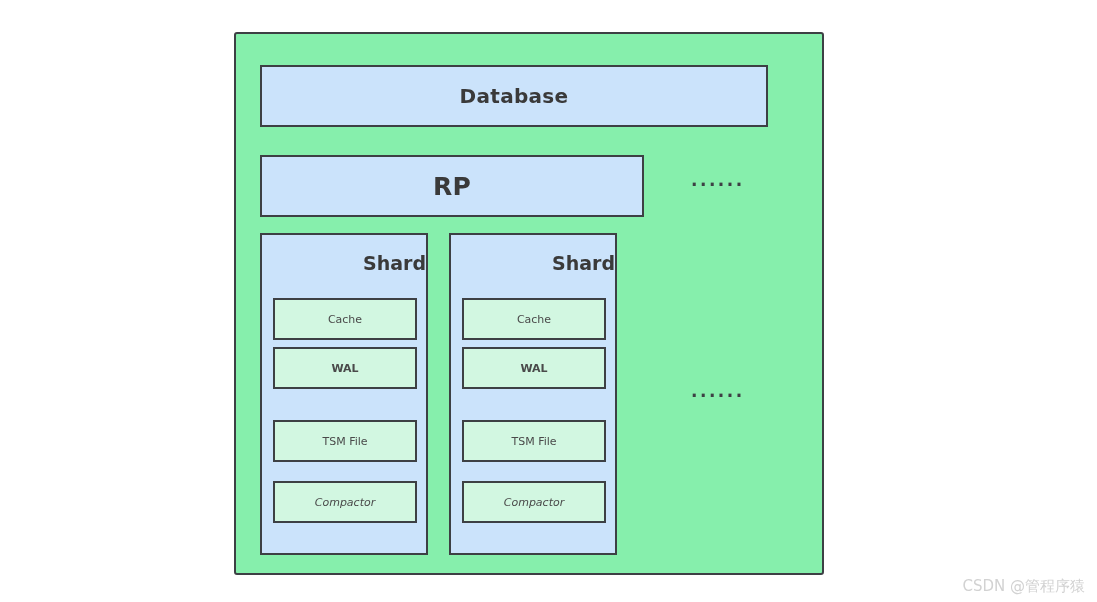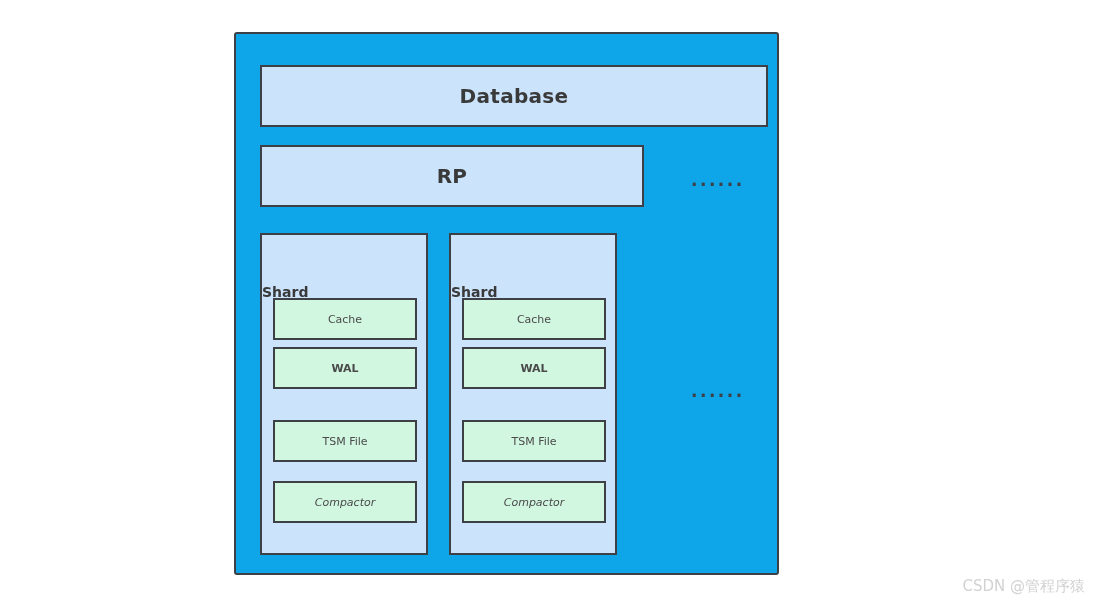--- a/index.html
+++ b/index.html
@@ -13,24 +13,24 @@
     position: relative;
     font-family: "DejaVu Sans", "Liberation Sans", sans-serif;
     overflow: hidden;
   }
 
   
   #diagram-root {
     position: absolute;
     left: 234px;
     top: 32px;
-    width: 545px;
+    width: 590px;
     height: 543px;
     box-sizing: border-box;
-    background: #0ea5e9;
+    background: #86efac;
     border: 2px solid #3d4044;
     border-radius: 3px;
   }
 
   
   .box {
     position: absolute;
     box-sizing: border-box;
     border: 2px solid #3d4044;
     display: flex;
@@ -53,48 +53,47 @@
     width: 508px;
     height: 62px;
     font-size: 20px;
     font-weight: bold;
     letter-spacing: 0.3px;
   }
 
   
   #rp-box {
     left: 24px;
-    top: 111px;
+    top: 121px;
     width: 384px;
     height: 62px;
-    font-size: 20px;
+    font-size: 25px;
     font-weight: bold;
     letter-spacing: 0.3px;
   }
 
   
   .shard-box {
     top: 199px;
     width: 168px;
     height: 322px;
     display: block;
   }
   #shard-box-1 { left: 24px; }
   #shard-box-2 { left: 213px; }
 
   .shard-title {
     position: absolute;
     left: 0;
     right: 0;
     top: 17px;
-    text-align: left;
-    font-size: 14px;
+    text-align: right;
+    font-size: 19px;
     font-weight: bold;
     color: #3a3a3a;
-    margin-top: 32px;
   }
 
   .shard-component {
     position: absolute;
     left: 11px;
     width: 144px;
     height: 42px;
     font-size: 11px;
     font-weight: normal;
     color: #4a4a4a;

